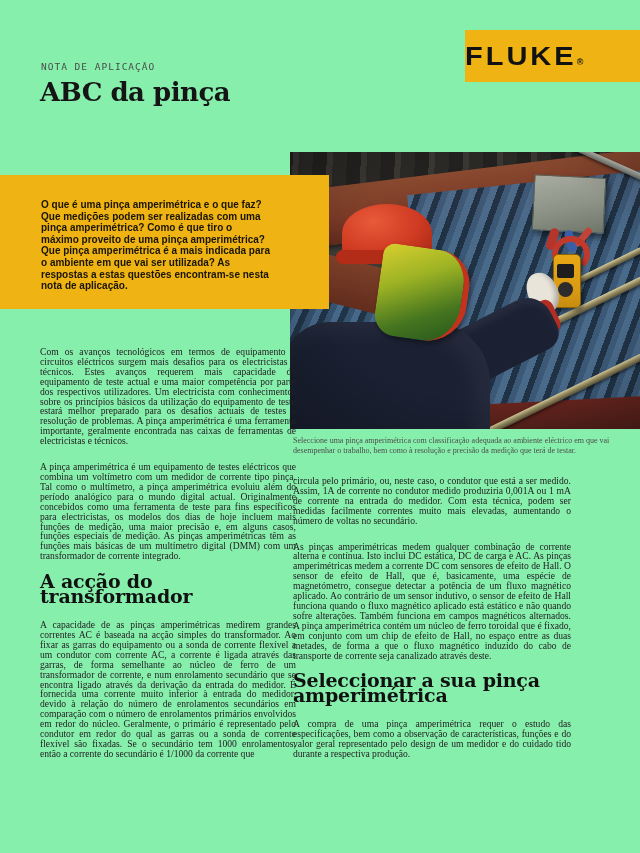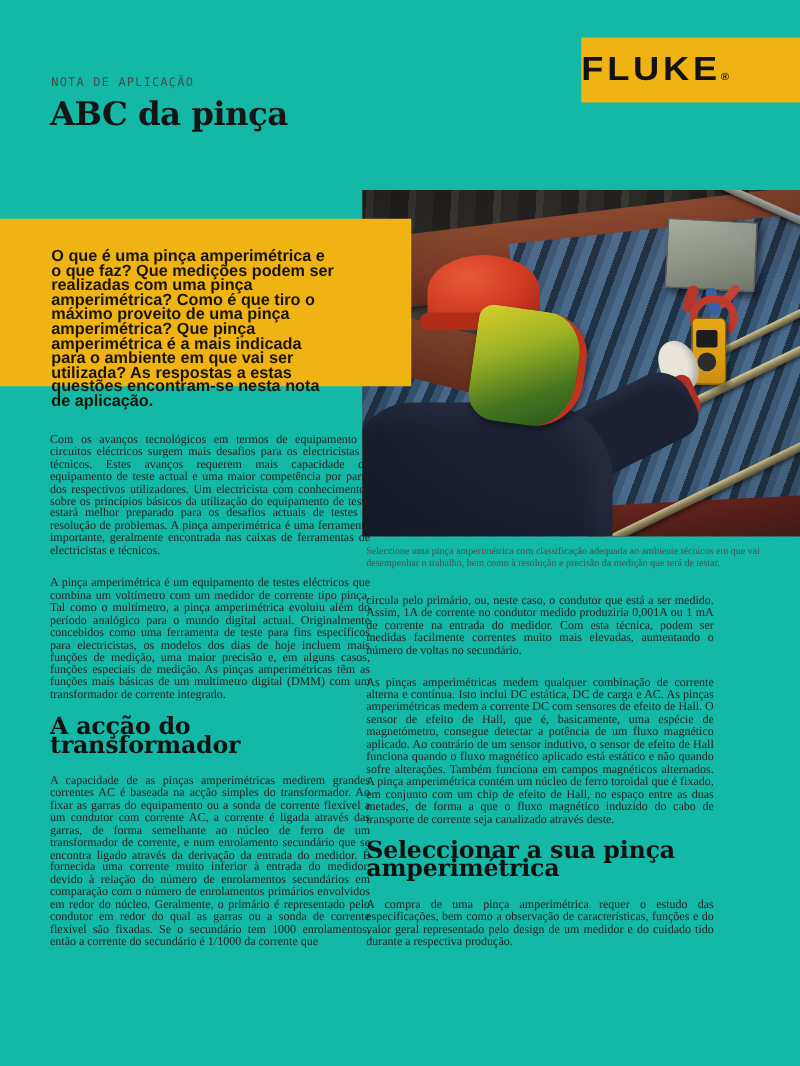--- a/index.html
+++ b/index.html
@@ -1,17 +1,17 @@
 <!DOCTYPE html>
 <html><head>
 <meta charset="utf-8">
 <style>
   html,body{margin:0;padding:0;background:#e8e8e8;}
   .page{
-    position:relative;width:640px;height:853px;background:#14b8a6;
+    position:relative;width:640px;height:853px;background:#86efac;
     overflow:hidden;margin:0 auto;
     font-family:"Liberation Serif",serif;color:#2b2b2b;
   }
   
   .kicker{
     position:absolute;left:41px;top:61px;
     font-family:"DejaVu Sans Mono",monospace;
     font-size:9.5px;letter-spacing:1px;color:#4b4b4b;
   }
   .title{
@@ -92,21 +92,21 @@
     border-right:6px solid #c2331d;box-shadow:2px 3px 5px rgba(0,0,0,.4);}
   .ph-vignette{left:0;top:0;width:350px;height:277px;
     background:radial-gradient(ellipse at 55% 45%,rgba(0,0,0,0) 55%,rgba(0,0,0,.28) 100%);}
   
   .intro{
     position:absolute;left:0;top:175px;width:329px;height:134px;background:#EFB414;
     box-sizing:border-box;padding:24px 58px 0 41px;z-index:5;
   }
   .intro p{
     margin:0;font-family:"Liberation Sans",sans-serif;font-weight:600;
-    font-size:13px;line-height:11.6px;color:#191405;
+    font-size:10px;line-height:11.6px;color:#191405;
   }
   
   .caption{
     position:absolute;left:293px;top:436px;width:326px;
     font-size:8px;line-height:9.6px;color:#4c4c4c;
   }
   
   .col{position:absolute;text-align:justify;}
   .col-left{left:40px;top:331px;width:256px;}
   .col-right{left:293px;top:460px;width:278px;}
@@ -155,21 +155,21 @@
     <div class="ph-helmet"></div>
     <div class="ph-helmet-brim"></div>
     <div class="ph-shield"></div>
     <div class="ph-vignette"></div>
   </div>
 
   <div class="intro">
     <p>O que é uma pinça amperimétrica e o que faz? Que medições podem ser realizadas com uma pinça amperimétrica? Como é que tiro o máximo proveito de uma pinça amperimétrica? Que pinça amperimétrica é a mais indicada para o ambiente em que vai ser utilizada? As respostas a estas questões encontram-se nesta nota de aplicação.</p>
   </div>
 
-  <div class="caption">Seleccione uma pinça amperimétrica com classificação adequada ao ambiente técnicos em que vai desempenhar o trabalho, bem como à resolução e precisão da medição que terá de testar.</div>
+  <div class="caption">Seleccione uma pinça amperimétrica com classificação adequada ao ambiente eléctrico em que vai desempenhar o trabalho, bem como à resolução e precisão da medição que terá de testar.</div>
 
   <div class="col col-left">
     <p>Com os avanços tecnológicos em termos de equipamento e circuitos eléctricos surgem mais desafios para os electricistas e técnicos. Estes avanços requerem mais capacidade do equipamento de teste actual e uma maior competência por parte dos respectivos utilizadores. Um electricista com conhecimentos sobre os princípios básicos da utilização do equipamento de teste estará melhor preparado para os desafios actuais de testes e resolução de problemas. A pinça amperimétrica é uma ferramenta importante, geralmente encontrada nas caixas de ferramentas de electricistas e técnicos.</p>
     <p>A pinça amperimétrica é um equipamento de testes eléctricos que combina um voltímetro com um medidor de corrente tipo pinça. Tal como o multímetro, a pinça amperimétrica evoluiu além do período analógico para o mundo digital actual. Originalmente concebidos como uma ferramenta de teste para fins específicos para electricistas, os modelos dos dias de hoje incluem mais funções de medição, uma maior precisão e, em alguns casos, funções especiais de medição. As pinças amperimétricas têm as funções mais básicas de um multímetro digital (DMM) com um transformador de corrente integrado.</p>
     <h2>A acção do transformador</h2>
     <p>A capacidade de as pinças amperimétricas medirem grandes correntes AC é baseada na acção simples do transformador. Ao fixar as garras do equipamento ou a sonda de corrente flexível a um condutor com corrente AC, a corrente é ligada através das garras, de forma semelhante ao núcleo de ferro de um transformador de corrente, e num enrolamento secundário que se encontra ligado através da derivação da entrada do medidor. É fornecida uma corrente muito inferior à entrada do medidor, devido à relação do número de enrolamentos secundários em comparação com o número de enrolamentos primários envolvidos em redor do núcleo. Geralmente, o primário é representado pelo condutor em redor do qual as garras ou a sonda de corrente flexível são fixadas. Se o secundário tem 1000 enrolamentos, então a corrente do secundário é 1/1000 da corrente que</p>
   </div>
 
   <div class="col col-right">
     <p>circula pelo primário, ou, neste caso, o condutor que está a ser medido. Assim, 1A de corrente no condutor medido produziria 0,001A ou 1 mA de corrente na entrada do medidor. Com esta técnica, podem ser medidas facilmente correntes muito mais elevadas, aumentando o número de voltas no secundário.</p>

